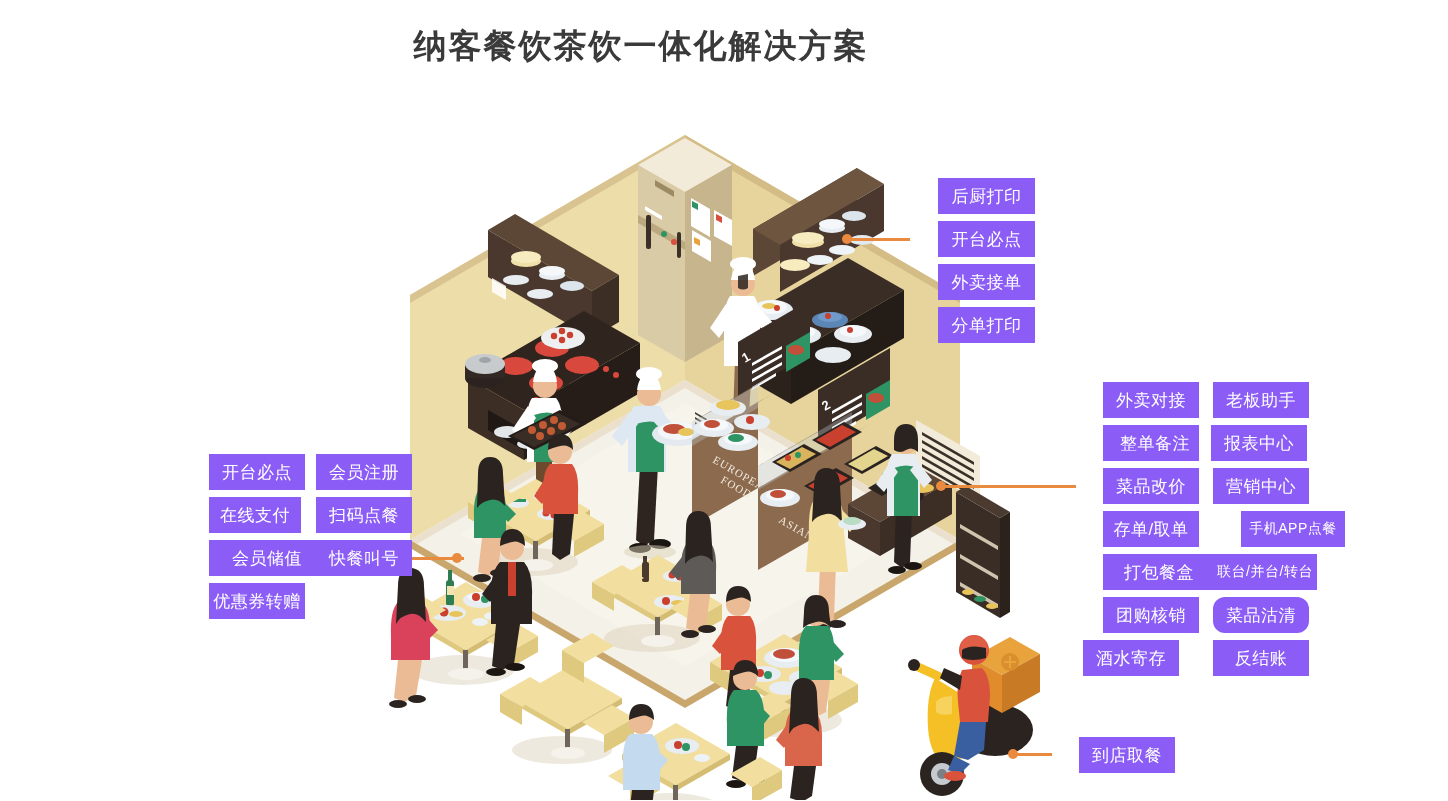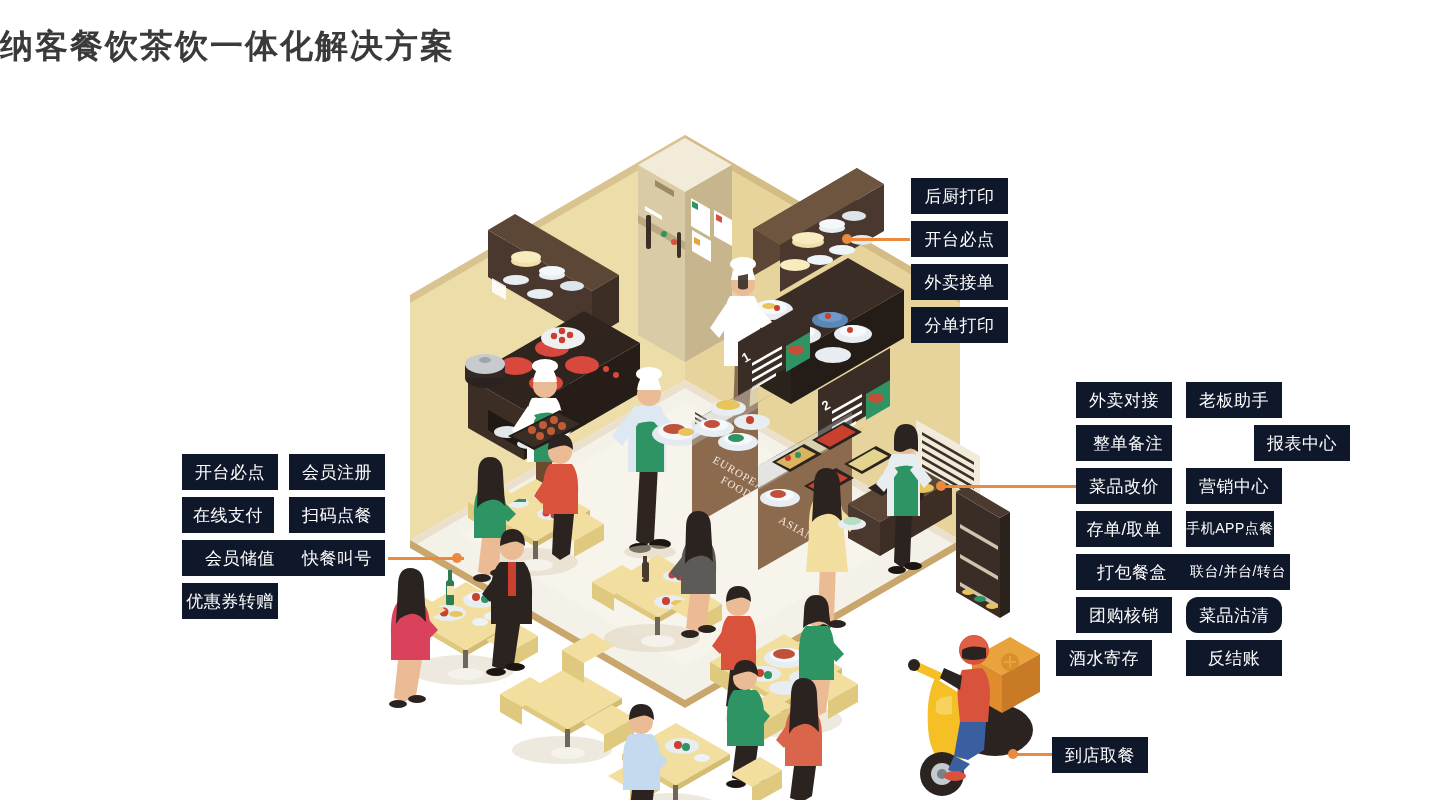--- a/index.html
+++ b/index.html
@@ -9,35 +9,38 @@
     background:#ffffff;
     font-family:"Liberation Sans","DejaVu Sans",sans-serif;
     overflow:hidden;
     position:relative;
   }
   #page{position:relative;width:1448px;height:801px;}
 
   
   .page-title{
     position:absolute;left:0;top:24px;width:1204px;
+    text-align:center;
     font-size:33px;font-weight:bold;color:#3a3a3a;
     letter-spacing:2px;
+    padding-left:39px;
   }
 
   
   .chip{
     position:absolute;
-    background:#0f172a;
+    background:#8b5cf6;
     color:#ffffff;
     font-size:17px;
     display:flex;align-items:center;justify-content:center;
     height:36px;
     box-sizing:border-box;
     white-space:nowrap;
     letter-spacing:.5px;
+    margin-left:27px;
   }
   .chip.small{font-size:14px;}
 
   
   .conn{position:absolute;background:#E98A3E;height:3px;}
   .conn-dot{position:absolute;width:10px;height:10px;border-radius:50%;background:#E98A3E;}
 
   
   #scene{position:absolute;left:340px;top:110px;width:720px;height:690px;}
   #scene svg{display:block;}
@@ -667,27 +670,27 @@
   <div class="chip" style="left:182px;top:497px;width:92px;">在线支付</div>
   <div class="chip" style="left:289px;top:497px;width:96px;">扫码点餐</div>
   <div class="chip" style="left:182px;top:540px;width:116px;">会员储值</div>
   <div class="chip" style="left:289px;top:540px;width:96px;">快餐叫号</div>
   <div class="chip" style="left:182px;top:583px;width:96px;">优惠券转赠</div>
 
   <div class="chip" style="left:1076px;top:382px;width:96px;">外卖对接</div>
   <div class="chip" style="left:1186px;top:382px;width:96px;">老板助手</div>
 
   <div class="chip" style="left:1076px;top:425px;width:96px;padding-left:8px;">整单备注</div>
-  <div class="chip" style="left:1254px;top:425px;width:96px;">报表中心</div>
+  <div class="chip" style="left:1184px;top:425px;width:96px;">报表中心</div>
 
   <div class="chip" style="left:1076px;top:468px;width:96px;">菜品改价</div>
   <div class="chip" style="left:1186px;top:468px;width:96px;">营销中心</div>
 
   <div class="chip" style="left:1076px;top:511px;width:96px;">存单/取单</div>
-  <div class="chip small" style="left:1186px;top:511px;width:88px;">手机APP点餐</div>
+  <div class="chip small" style="left:1214px;top:511px;width:104px;">手机APP点餐</div>
 
   <div class="chip" style="left:1076px;top:554px;width:112px;">打包餐盒</div>
   <div class="chip small" style="left:1186px;top:554px;width:104px;">联台/并台/转台</div>
 
   <div class="chip" style="left:1076px;top:597px;width:96px;">团购核销</div>
   <div class="chip" style="left:1186px;top:597px;width:96px;border-radius:12px;">菜品沽清</div>
 
   <div class="chip" style="left:1056px;top:640px;width:96px;">酒水寄存</div>
   <div class="chip" style="left:1186px;top:640px;width:96px;">反结账</div>
 

